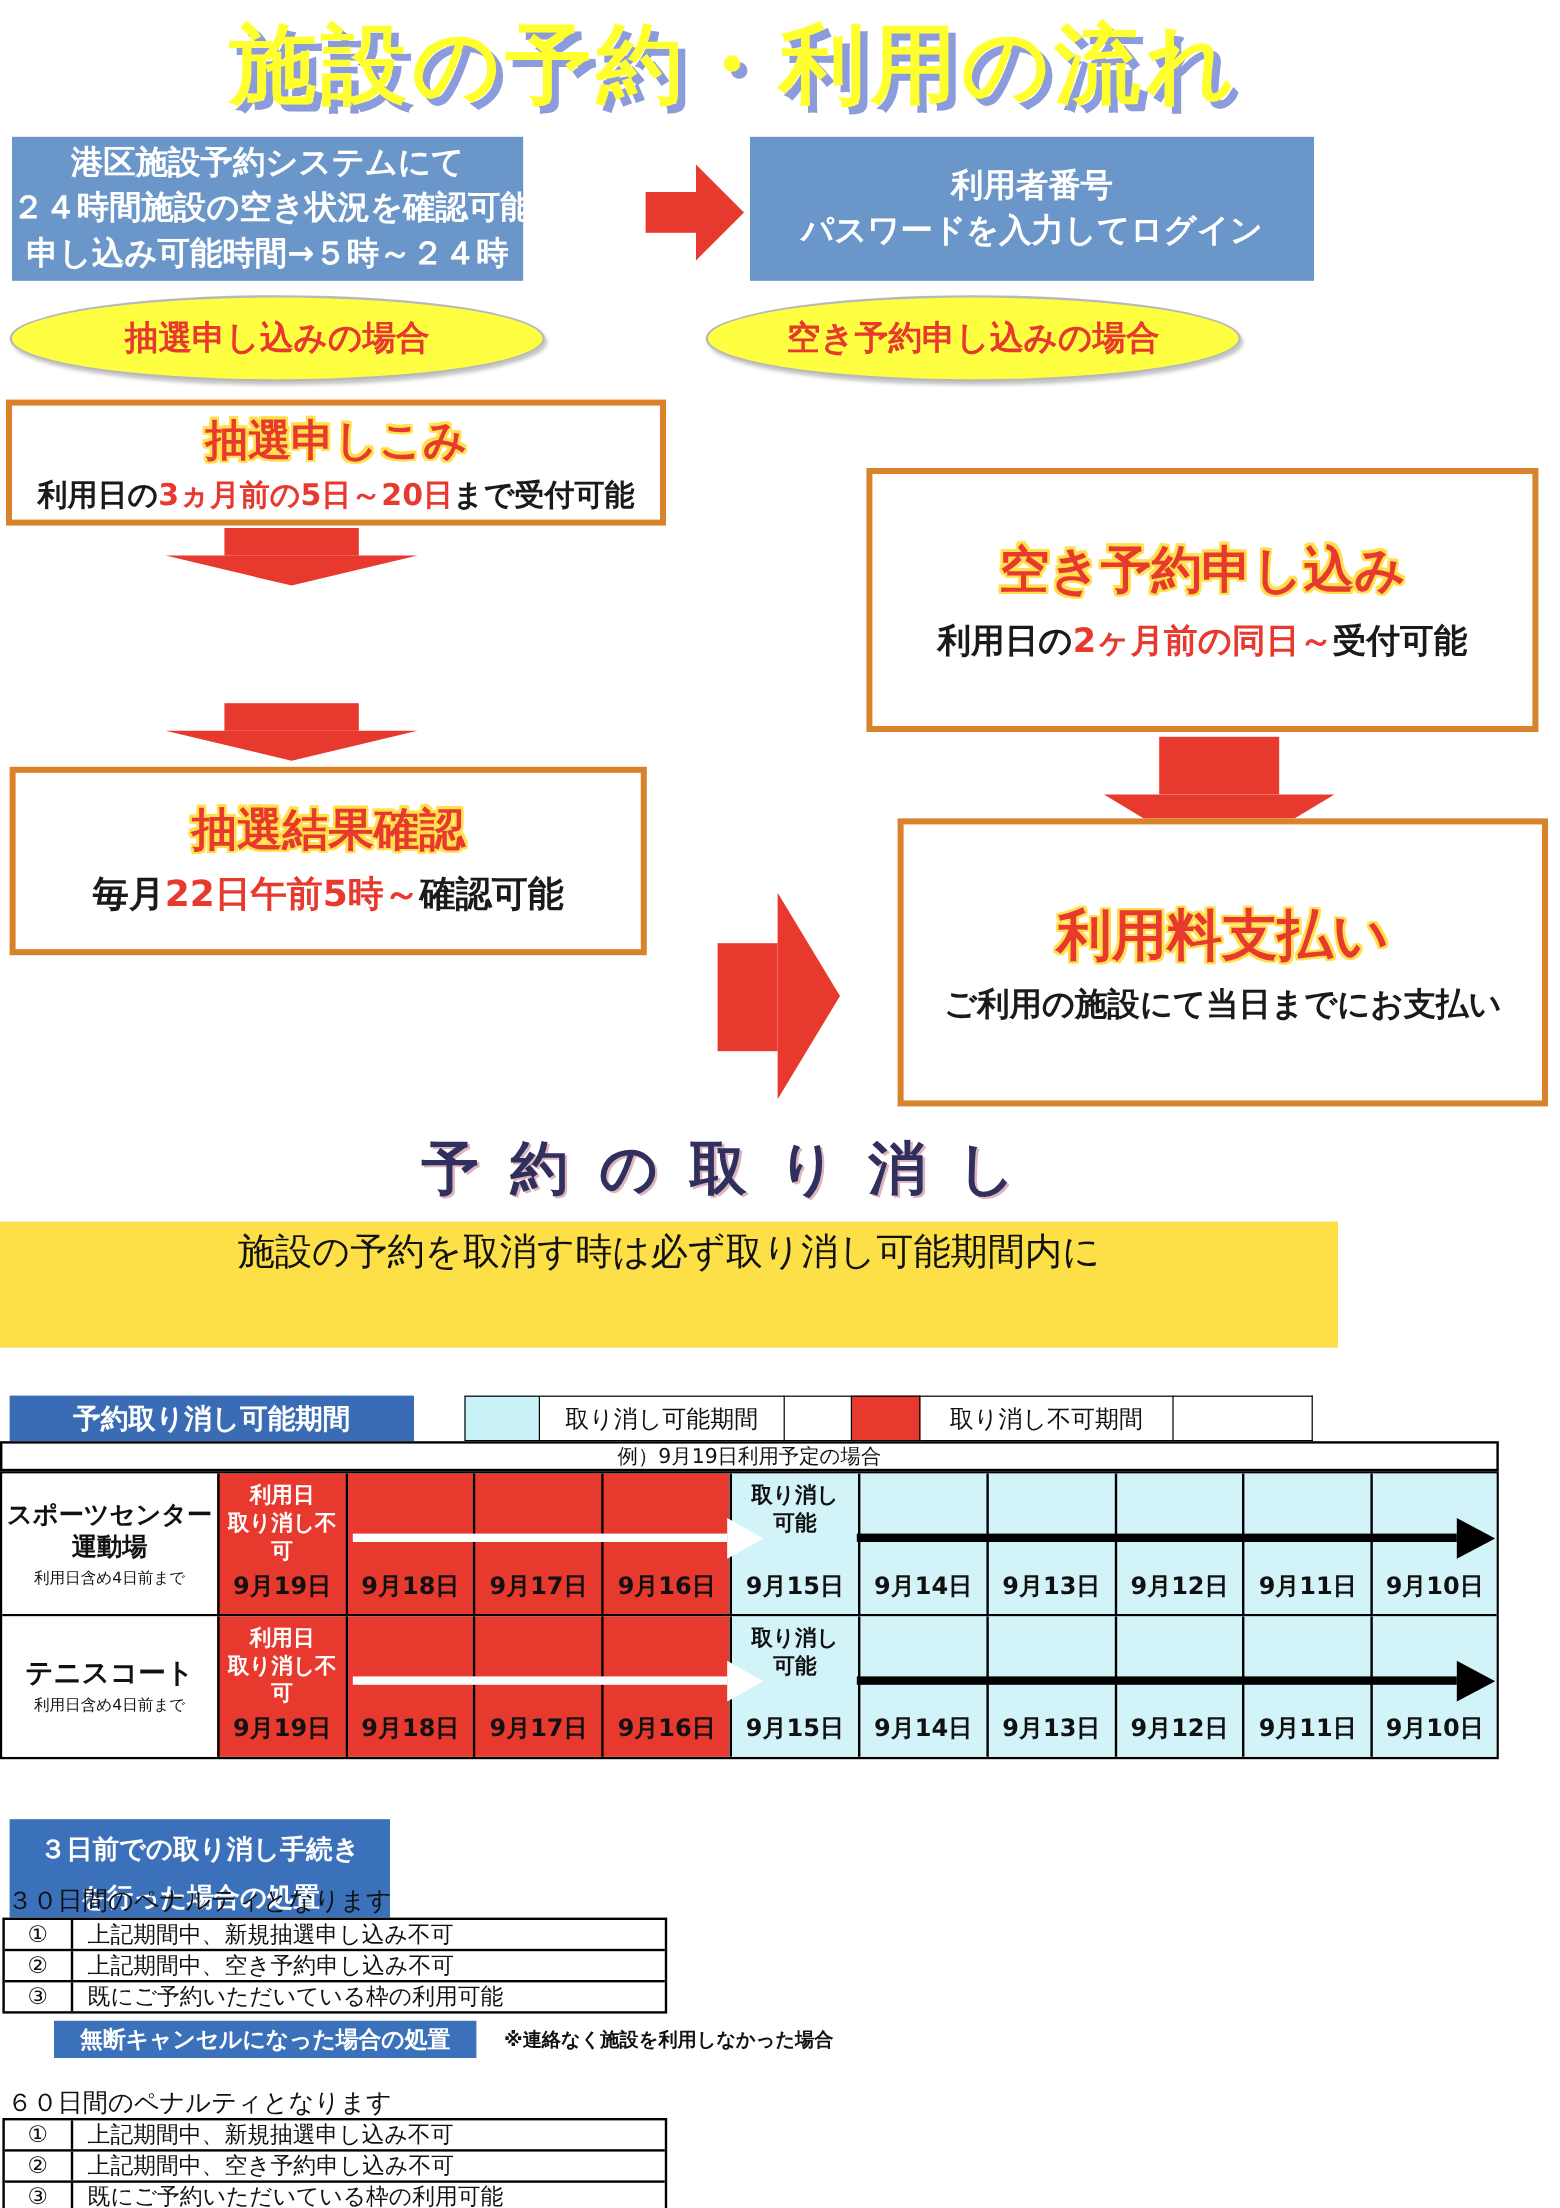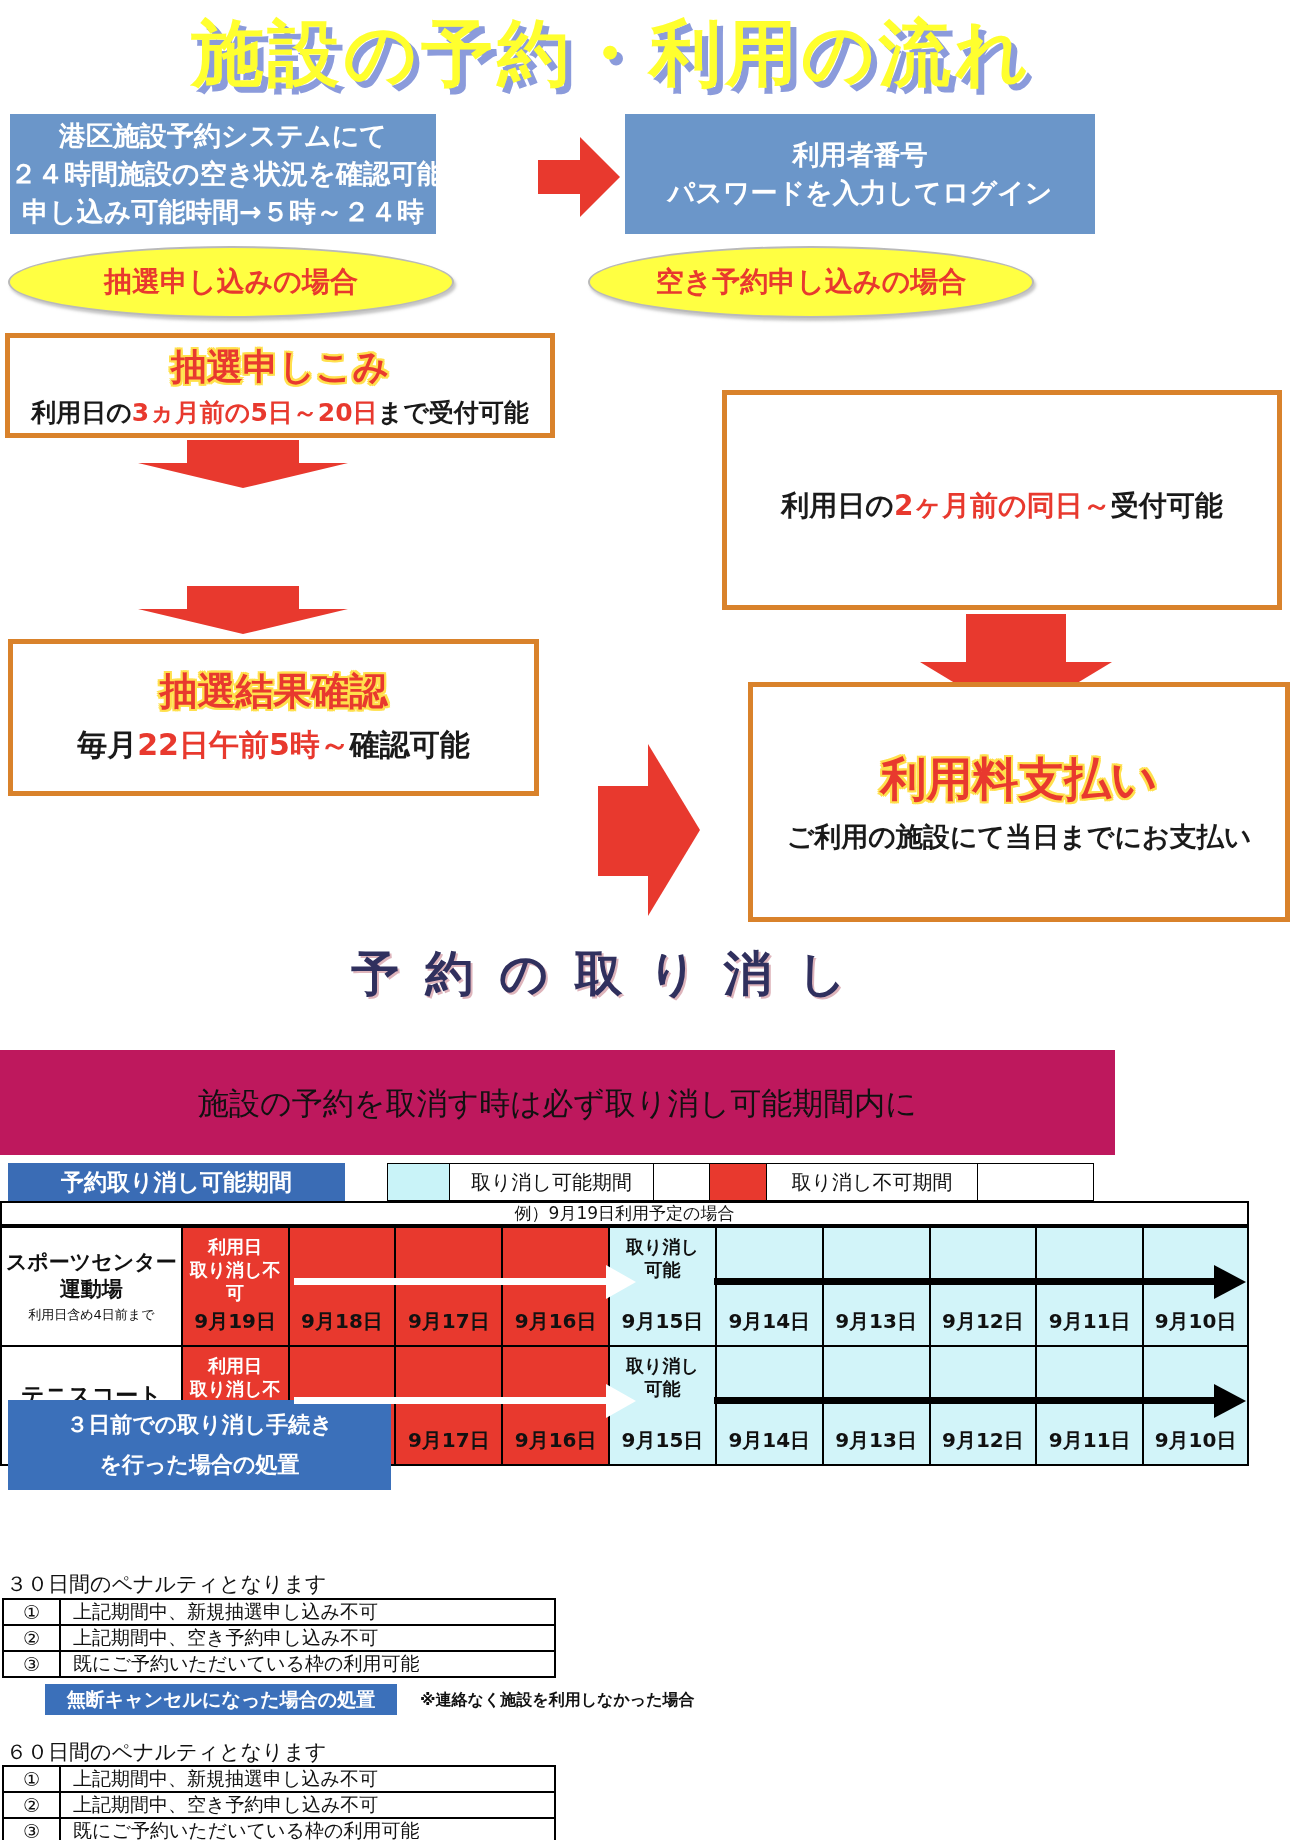--- a/index.html
+++ b/index.html
@@ -30,21 +30,21 @@
   .osub{font-weight:bold;color:#1a1a1a;white-space:nowrap;}
   .osub .em{color:#e8392e;}
 
   
   .ad-stem{position:absolute;background:#e8392e;}
   .ad-head{position:absolute;width:0;height:0;}
 
   
   .sec-title{left:0;top:942px;width:1224px;text-align:center;font-size:48px;font-weight:700;
     letter-spacing:26px;color:#30305e;text-shadow:2px 2px 0 rgba(160,40,60,.35);white-space:nowrap;}
-  .ynote{background:#be185d;display:flex;flex-direction:column;justify-content:center;align-items:center;margin-top:32px;}
+  .ynote{background:#fde047;display:flex;flex-direction:column;justify-content:flex-start;align-items:center;}
   .ynote .yl{font-size:31px;color:#111;line-height:50px;white-space:nowrap;}
 
   .pheader{background:#3a6cb5;color:#fff;font-weight:bold;font-size:23px;text-align:center;
     display:flex;align-items:center;justify-content:center;}
   .legend{display:flex;height:38px;}
   .lcell{box-sizing:border-box;border:1px solid #000;border-left:none;height:38px;
     display:flex;align-items:center;justify-content:center;font-size:20px;color:#111;}
   .lcell.first{border-left:1px solid #000;}
   .sw-cyan{background:#c9f3f8;}
   .sw-red{background:#e8392e;}
@@ -126,20 +126,21 @@
     <div class="ad-stem" style="left:49px;top:0;width:112px;height:23px;"></div>
     <div class="ad-head" style="left:0;top:23px;border-left:105px solid transparent;border-right:105px solid transparent;border-top:25px solid #e8392e;"></div>
   </div>
 
   <div class="abs obox" style="left:8px;top:639px;width:531px;height:157px;justify-content:flex-start;padding-top:22px;">
     <div class="rdyl" style="font-size:38px;">抽選結果確認</div>
     <div class="osub" style="font-size:30px;margin-top:8px;"><span>毎月</span><span class="em">22日午前5時～</span><span>確認可能</span></div>
   </div>
 
   <div class="abs obox" style="left:722px;top:390px;width:560px;height:220px;">
+    <div class="rdyl" style="font-size:42px;">空き予約申し込み</div>
     <div class="osub" style="font-size:28px;margin-top:12px;"><span>利用日の</span><span class="em">2ヶ月前の同日～</span><span>受付可能</span></div>
   </div>
 
   <div class="abs" style="left:920px;top:614px;width:192px;height:108px;">
     <div class="ad-stem" style="left:46px;top:0;width:100px;height:48px;"></div>
     <div class="ad-head" style="left:0;top:48px;border-left:96px solid transparent;border-right:96px solid transparent;border-top:58px solid #e8392e;"></div>
   </div>
 
   <div class="abs" style="left:598px;top:744px;width:102px;height:172px;">
     <div class="ad-stem" style="left:0;top:42px;width:50px;height:90px;"></div>
@@ -265,21 +266,21 @@
         <div class="shaft" style="left:292px;top:50px;width:312px;background:#fff;"></div>
         <div class="ahead" style="left:604px;top:37px;border-top:17px solid transparent;border-bottom:17px solid transparent;border-left:30px solid #fff;"></div>
       </div>
       <div class="rowarrow">
         <div class="shaft" style="left:712px;top:50px;width:500px;background:#000;"></div>
         <div class="ahead" style="left:1212px;top:37px;border-top:17px solid transparent;border-bottom:17px solid transparent;border-left:32px solid #000;"></div>
       </div>
     </div>
   </div>
 
-  <div class="abs bbox" style="left:8px;top:1400px;width:383px;height:90px;">
+  <div class="abs bbox" style="left:8px;top:1516px;width:317px;height:90px;">
     <div class="bbl">３日前での取り消し手続き</div>
     <div class="bbl">を行った場合の処置</div>
   </div>
 
   <div class="abs pnote" style="left:6px;top:1570px;">３０日間のペナルティとなります</div>
 
   <div class="abs ptable" style="left:2px;top:1598px;width:554px;">
     <div class="prow">
       <div class="pnum">①</div>
       <div class="ptext">上記期間中、新規抽選申し込み不可</div>

